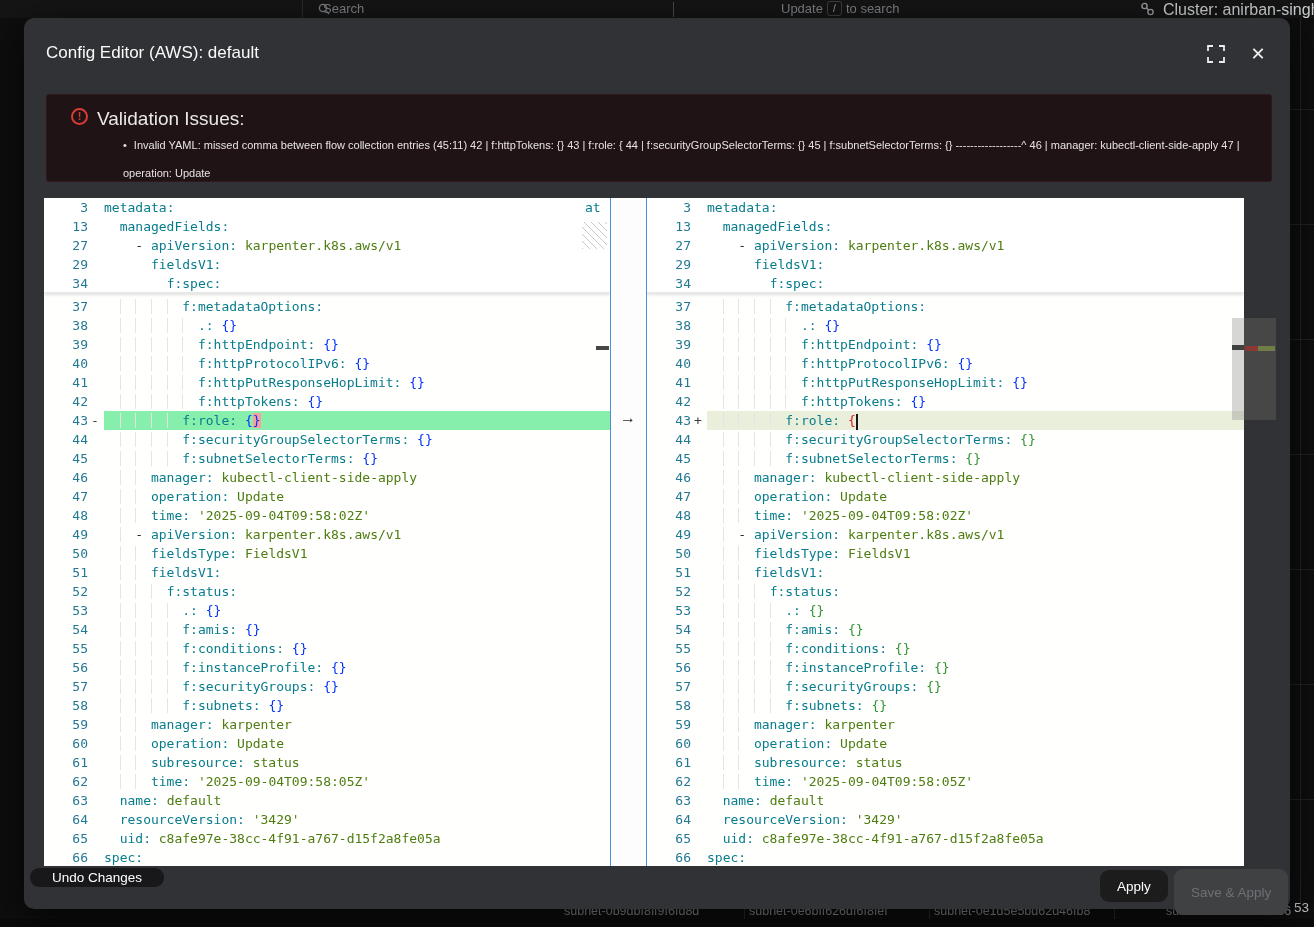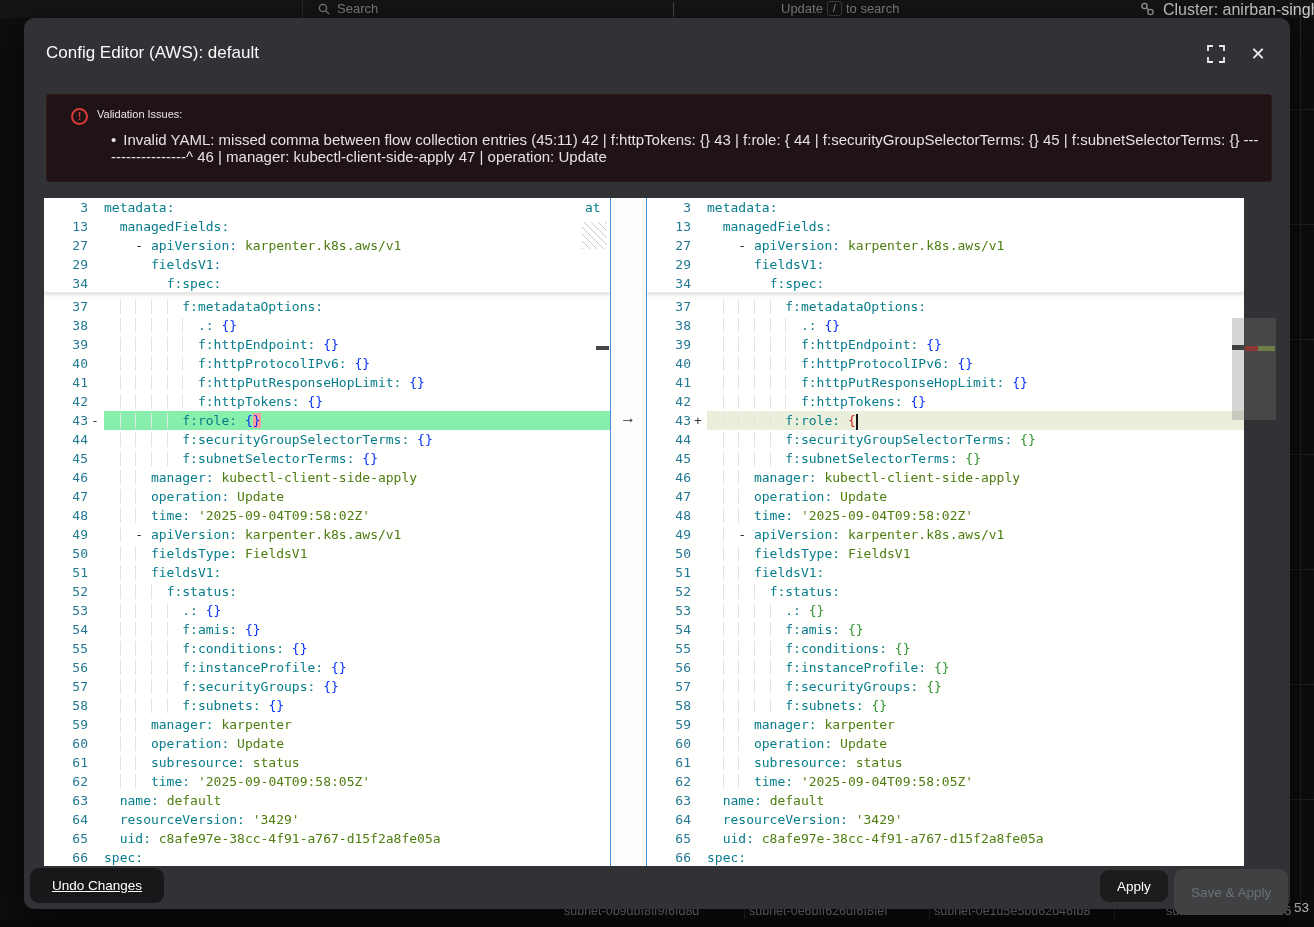--- a/index.html
+++ b/index.html
@@ -2,21 +2,21 @@
 <html><head>
 <meta charset="utf-8">
 <style>
   * { box-sizing: border-box; margin: 0; padding: 0; }
   html,body { width:1314px; height:927px; background:#0e0e0e; overflow:hidden;
     font-family:"Liberation Sans",sans-serif; position:relative; }
 
   
   .topbar { position:absolute; left:0; top:0; width:1314px; height:18px; background:#151515; }
   .topbar .vline { position:absolute; top:0; width:1px; height:18px; background:#2b2b2b; }
-  .search-ph { position:absolute; left:337px; top:1px; color:#7e8287; font-size:13px; }
+  .search-ph { position:absolute; left:323px; top:1px; color:#7e8287; font-size:13px; }
   .search-ic { position:absolute; left:318px; top:3px; width:12px; height:12px; }
   .press-hint { position:absolute; left:781px; top:1px; color:#7e8287; font-size:13px; }
   .key-box { display:inline-block; min-width:15px; height:15px; border:1px solid #3f3f3f; border-radius:3px;
     text-align:center; font-size:10px; line-height:13px; color:#9a9ea3; margin:0 4px; vertical-align:top; }
   .cluster { position:absolute; left:1163px; top:1px; color:#cfd2d5; font-size:16px; white-space:nowrap; }
   .cluster-ic { position:absolute; left:1140px; top:2px; width:15px; height:14px; }
   .bg-vline { position:absolute; left:1300px; top:18px; width:1px; height:885px; background:#242424; }
   .bg-hline { position:absolute; left:1290px; width:24px; height:1px; background:#222; }
 
   .bottom-row { position:absolute; left:8px; top:901px; width:1314px; height:18px; }
@@ -30,23 +30,23 @@
     background:#313236; border-radius:10px; box-shadow:0 10px 40px rgba(0,0,0,.7); }
   .modal-title { position:absolute; left:22px; top:25px; color:#fafafa; font-size:17px; }
   .hdr-btn { position:absolute; top:26px; width:20px; height:20px; cursor:pointer; }
   .hdr-btn.expand { left:1182px; }
   .hdr-btn.close { left:1224px; color:#ececec; font-size:18px; line-height:20px; text-align:center; }
 
   .banner { position:absolute; left:22px; top:76px; width:1226px; height:88px;
     background:#201316; border:1px solid #31181b; border-radius:3px; }
   .banner .warn-ic { position:absolute; left:24px; top:13px; width:17px; height:17px; border:2px solid #d93a35;
     border-radius:50%; color:#d93a35; font-weight:bold; font-size:11px; text-align:center; line-height:13px; }
-  .banner .btitle { position:absolute; left:50px; top:13px; color:#e8e8e8; font-size:11px; }
-  .banner .bissue { position:absolute; left:64px; top:36px; width:1150px; color:#e6e2e2;
-    font-size:15px; line-height:17px; }
+  .banner .btitle { position:absolute; left:50px; top:13px; color:#e8e8e8; font-size:19px; }
+  .banner .bissue { position:absolute; left:76px; top:36px; width:1150px; color:#e6e2e2;
+    font-size:11px; line-height:28px; }
   .banner .bullet { color:#e6e2e2; margin-right:7px; }
 
   
   .editor { position:absolute; left:20px; top:180px; width:1200px; height:668px; background:#fff; }
   .pane { position:absolute; top:0; height:668px; background:#fffffe; overflow:hidden; }
   .pane-left { left:0; width:566px; }
   .pane-right { left:603px; width:597px; }
   .strip { position:absolute; left:566px; top:0; width:37px; height:668px; background:#fdfdfd;
     border-left:1px solid #4a90d9; border-right:1px solid #4a90d9; z-index:4; }
   .strip .arrow { position:absolute; left:9px; top:211px; font-size:16px; color:#2b2b2b; cursor:pointer; }
@@ -82,21 +82,21 @@
   .ov-ruler .green { position:absolute; left:14px; top:28px; width:17px; height:5px; background:#6f7d46; }
 
   .ed-overflow { position:absolute; left:541px; top:2px; z-index:5; color:#077c8c;
     font-family:"DejaVu Sans Mono",monospace; font-size:13px; }
   .ed-hatch { position:absolute; left:538px; top:24px; width:25px; height:27px; z-index:5;
     background:repeating-linear-gradient(45deg,#c9c9c9 0 1px,transparent 1px 5px); }
 
   
   .btn { position:absolute; border:none; border-radius:9px; font-family:"Liberation Sans",sans-serif;
     font-size:13.5px; cursor:pointer; }
-  .btn-undo { left:6px; top:850px; height:35px; padding:0 22px; background:#18181a; color:#fff;text-decoration:underline; }
+  .btn-undo { left:6px; top:850px; height:19px; padding:0 22px; background:#18181a; color:#fff; }
   .btn-close { left:1076px; top:852px; height:32px; padding:0 17px; background:#1c1c1d; color:#fff; }
   .btn-save { left:1150px; top:851px; height:46px; padding:0 17px; background:#3f4143; color:#6d7074; cursor:default; }
 </style>
 </head>
 <body>
 
 <div class="topbar">
   <div class="vline" style="left:302px"></div>
   <svg class="search-ic" viewBox="0 0 12 12">
     <circle cx="5" cy="5" r="3.6" fill="none" stroke="#7e8287" stroke-width="1.3"></circle>

